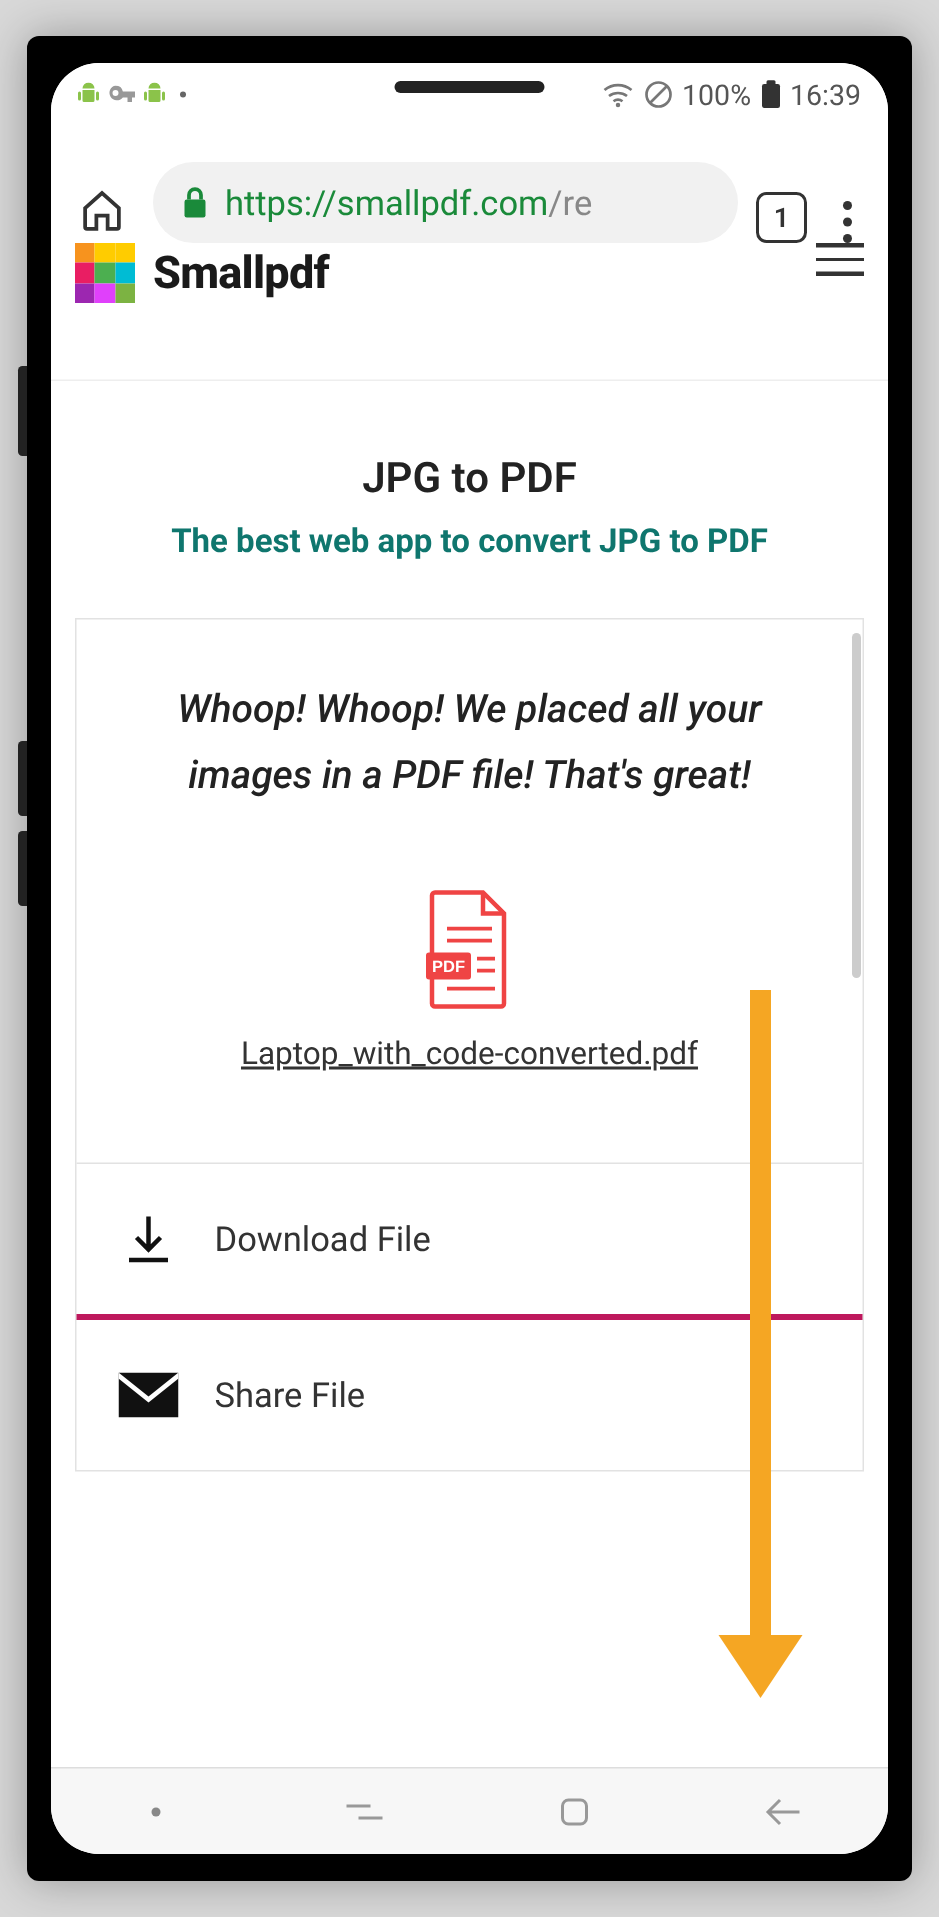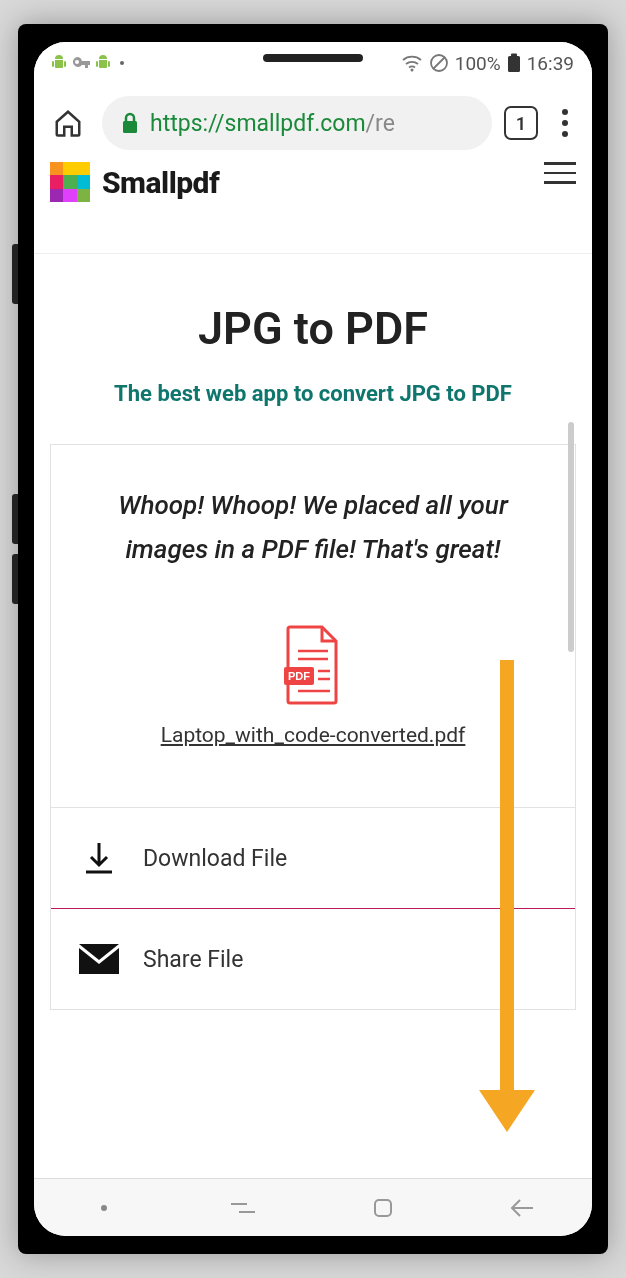--- a/index.html
+++ b/index.html
@@ -53,21 +53,21 @@
       font-size: 18px;
       color: #333;
       background: #fff;
     }
     .status-left { display: flex; align-items: center; gap: 6px; }
     .status-right { display: flex; align-items: center; gap: 6px; color: #555; font-size: 19px; }
     .android-dot { width: 4px; height: 4px; background: #666; border-radius: 50%; margin-left: 4px; }
     .browser-bar {
       height: 78px;
       display: flex;
-      align-items: center;
+      align-items: flex-end;
       padding: 0 12px;
       gap: 12px;
       background: #fff;
     }
     .home-btn { width: 44px; height: 44px; display: flex; align-items: center; justify-content: center; }
     .url-pill {
       flex: 1;
       height: 54px;
       background: #f1f1f1;
       border-radius: 27px;
@@ -107,37 +107,37 @@
     .logo span:nth-child(4){background:#e91e63}
     .logo span:nth-child(5){background:#4caf50}
     .logo span:nth-child(6){background:#00bcd4}
     .logo span:nth-child(7){background:#9c27b0}
     .logo span:nth-child(8){background:#e040fb}
     .logo span:nth-child(9){background:#7cb342}
     .brand-name { font-size: 30px; font-weight: 800; color: #1a1a1a; letter-spacing: -0.5px; }
     .hamburger { width: 32px; display: flex; flex-direction: column; gap: 7px; }
     .hamburger span { height: 2.5px; background: #333; }
     .hero { text-align: center; padding: 48px 10px 28px; }
-    .hero-title { font-size: 45px; font-weight: 600; color: #222; margin-bottom: 26px; }
+    .hero-title { font-size: 28px; font-weight: 600; color: #222; margin-bottom: 14px; }
     .hero-sub { font-size: 22px; color: #0f766e; font-weight: bold; }
     .card {
       margin: 10px 16px 0;
       border: 1px solid #e2e2e2;
       display: flex;
       flex-direction: column;
       background: #fff;
     }
     .card-top { padding: 38px 32px 18px; text-align: center; font-style: italic; }
     .success-msg { font-size: 26px; font-weight: 500; color: #222; line-height: 1.7; }
     .file-block { padding: 36px 20px 60px; text-align: center; border-bottom: 1px solid #e2e2e2; }
     .file-icon { margin: 0 auto 14px; width: 66px; height: 80px; }
     .file-name { font-size: 21px; color: #333; text-decoration: underline; }
     .action-row {
       display: flex; align-items: center; gap: 24px;
-      padding: 30px 28px; border-bottom: 1px solid #be185d;
+      padding: 30px 28px; border-bottom: 4px solid #be185d;
     }
     .action-icon { width: 40px; height: 40px; display: flex; align-items: center; justify-content: center; }
     .action-label { font-size: 23px; color: #333; }
     .nav-bar {
       height: 58px;
       background: #f7f7f7;
       display: flex;
       align-items: center;
       justify-content: space-around;
       border-top: 1px solid #ddd;

